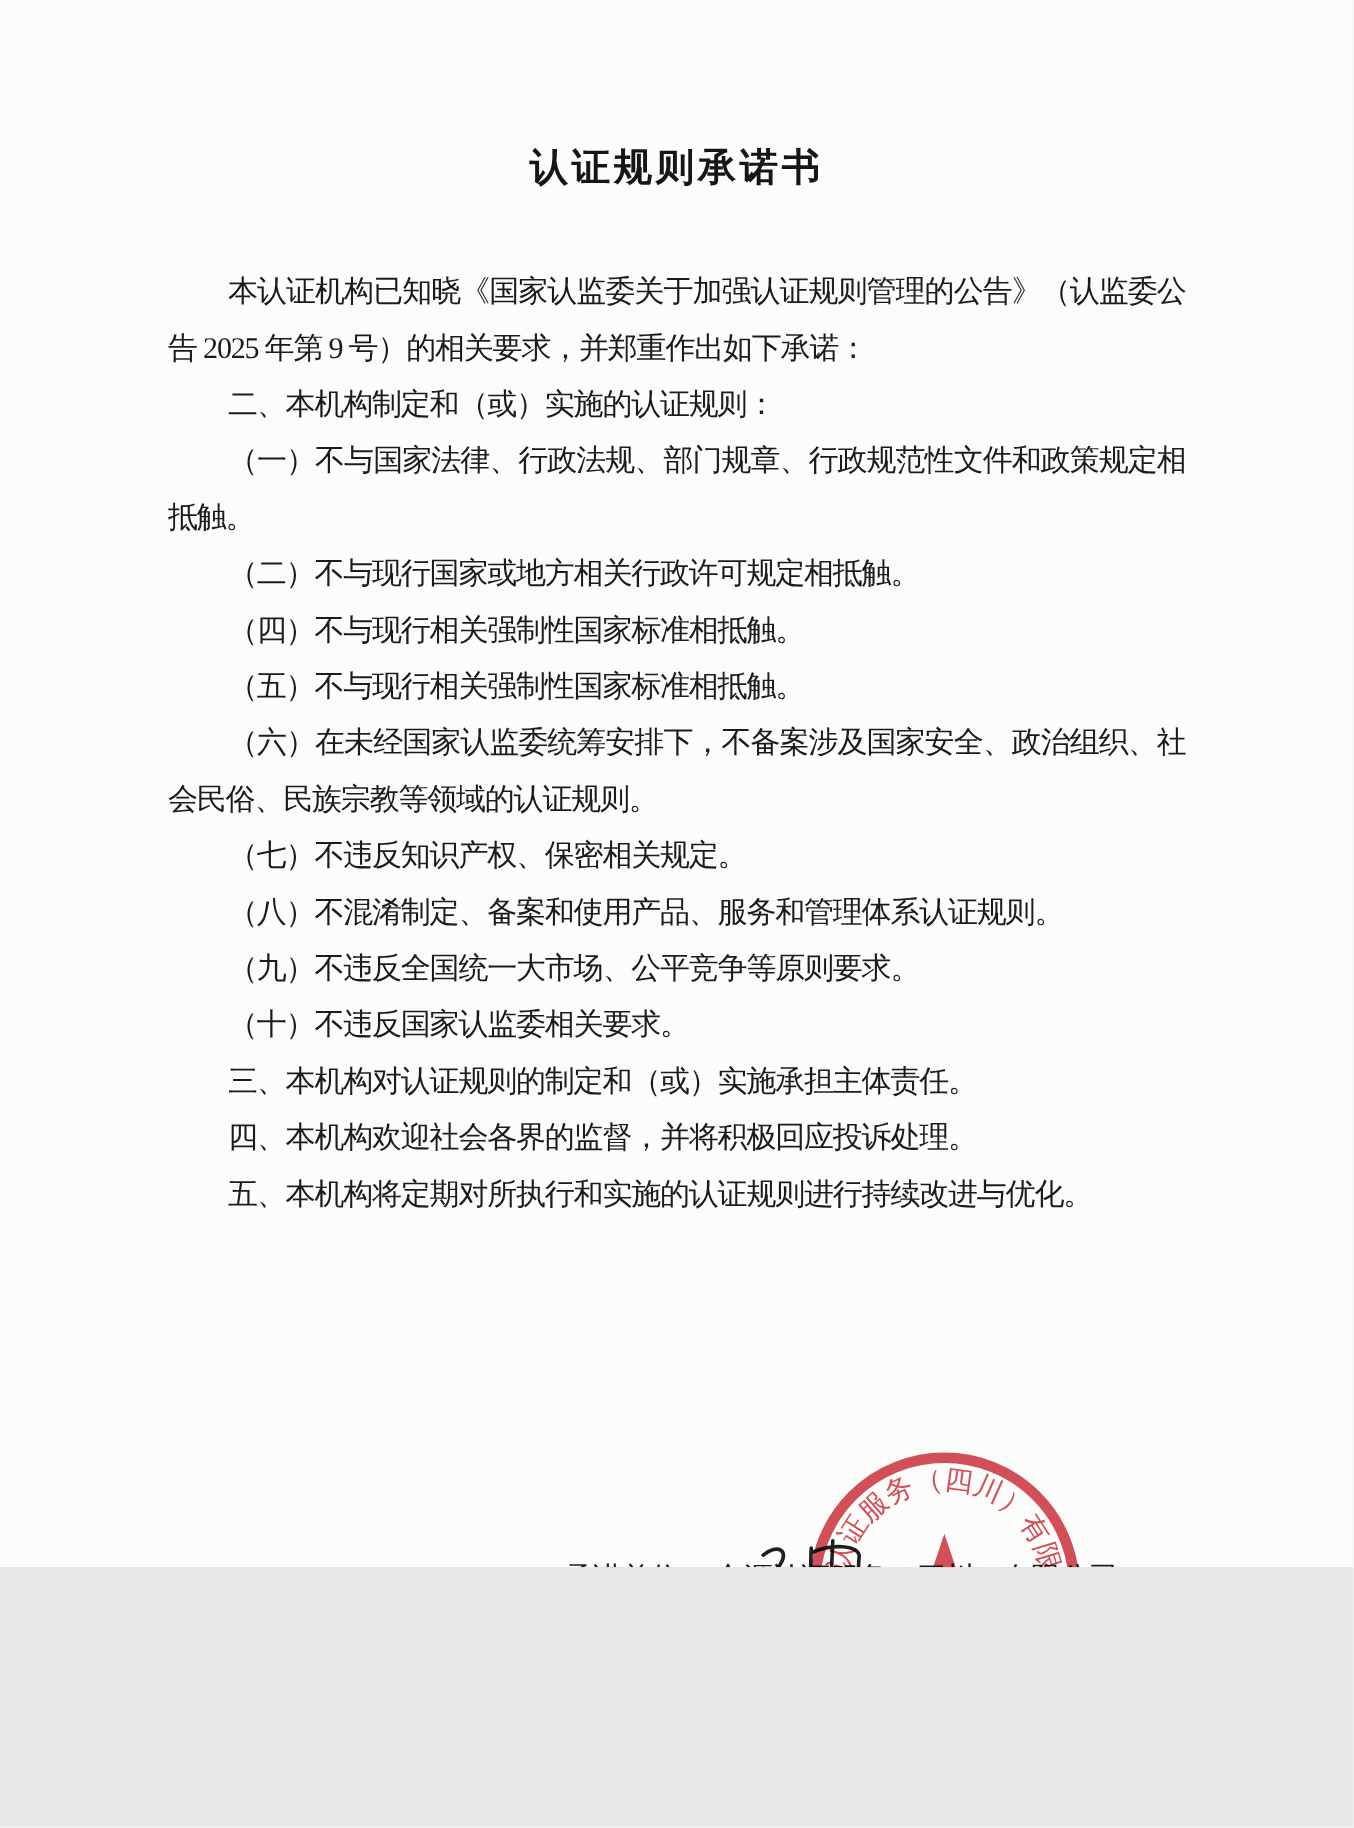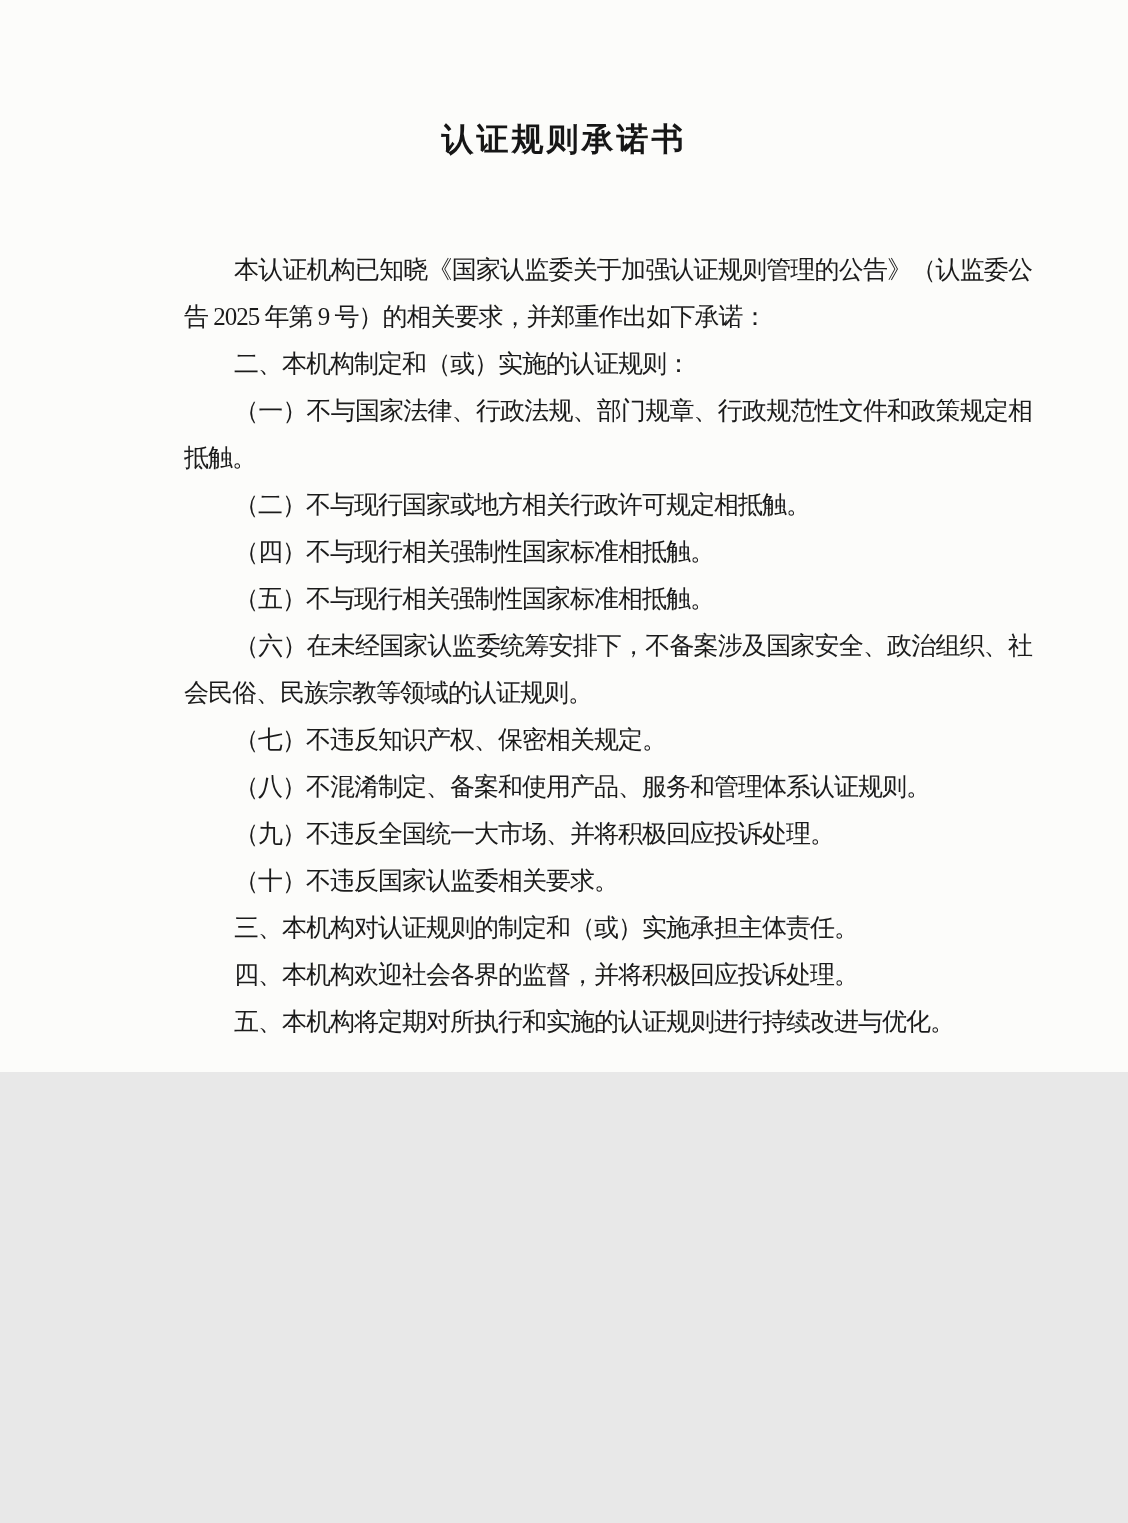--- a/index.html
+++ b/index.html
@@ -1,43 +1,42 @@
 <!DOCTYPE html>
 <html><head>
 <meta charset="utf-8">
 <style>
   html,body{margin:0;padding:0;background:#e8e8e8;}
   .page{
     position:relative;
-    width:1128px;height:1072px;
+    width:1128px;height:1306px;
     margin:0 auto;
     background:#fcfcfa;
     overflow:hidden;
     font-family:"Liberation Serif","DejaVu Serif",serif;
     color:#1b1b1b;
   }
   .doc-title{
     position:absolute;
     top:118px;left:0;width:100%;
     text-align:center;
     font-family:"Liberation Sans","DejaVu Sans",sans-serif;
     font-weight:bold;
     font-size:32px;
     letter-spacing:3px;
     color:#161616;
   }
   .doc-body{
     position:absolute;
-    left:140px;top:246px;
+    left:140px;top:220px;
     width:848px;
     font-size:25px;
     letter-spacing:-1px;
     line-height:47px;
     text-align:justify;
-    margin-left:44px;
   }
   .doc-body p{
     margin:0;
     text-indent:50px;
   }
   .signature-block{
     position:absolute;
     left:470px;top:1256px;
     width:560px;
     font-size:25px;
@@ -88,21 +87,21 @@
   <div class="doc-body">
     <p>本认证机构已知晓《国家认监委关于加强认证规则管理的公告》（认监委公告 2025 年第 9 号）的相关要求，并郑重作出如下承诺：</p>
     <p>二、本机构制定和（或）实施的认证规则：</p>
     <p>（一）不与国家法律、行政法规、部门规章、行政规范性文件和政策规定相抵触。</p>
     <p>（二）不与现行国家或地方相关行政许可规定相抵触。</p>
     <p>（四）不与现行相关强制性国家标准相抵触。</p>
     <p>（五）不与现行相关强制性国家标准相抵触。</p>
     <p>（六）在未经国家认监委统筹安排下，不备案涉及国家安全、政治组织、社会民俗、民族宗教等领域的认证规则。</p>
     <p>（七）不违反知识产权、保密相关规定。</p>
     <p>（八）不混淆制定、备案和使用产品、服务和管理体系认证规则。</p>
-    <p>（九）不违反全国统一大市场、并将积极回应投诉处理。</p>
+    <p>（九）不违反全国统一大市场、公平竞争等原则要求。</p>
     <p>（十）不违反国家认监委相关要求。</p>
     <p>三、本机构对认证规则的制定和（或）实施承担主体责任。</p>
     <p>四、本机构欢迎社会各界的监督，并将积极回应投诉处理。</p>
     <p>五、本机构将定期对所执行和实施的认证规则进行持续改进与优化。</p>
   </div>
 
   <div class="signature-block">
     <div class="sig-row"><span>承诺单位 ：</span><span>合源认证服务（四川）有限公司</span></div>
     <div class="sig-row"><span>总经理：</span></div>
     <div class="sig-row"><span>承诺日期：</span></div>

